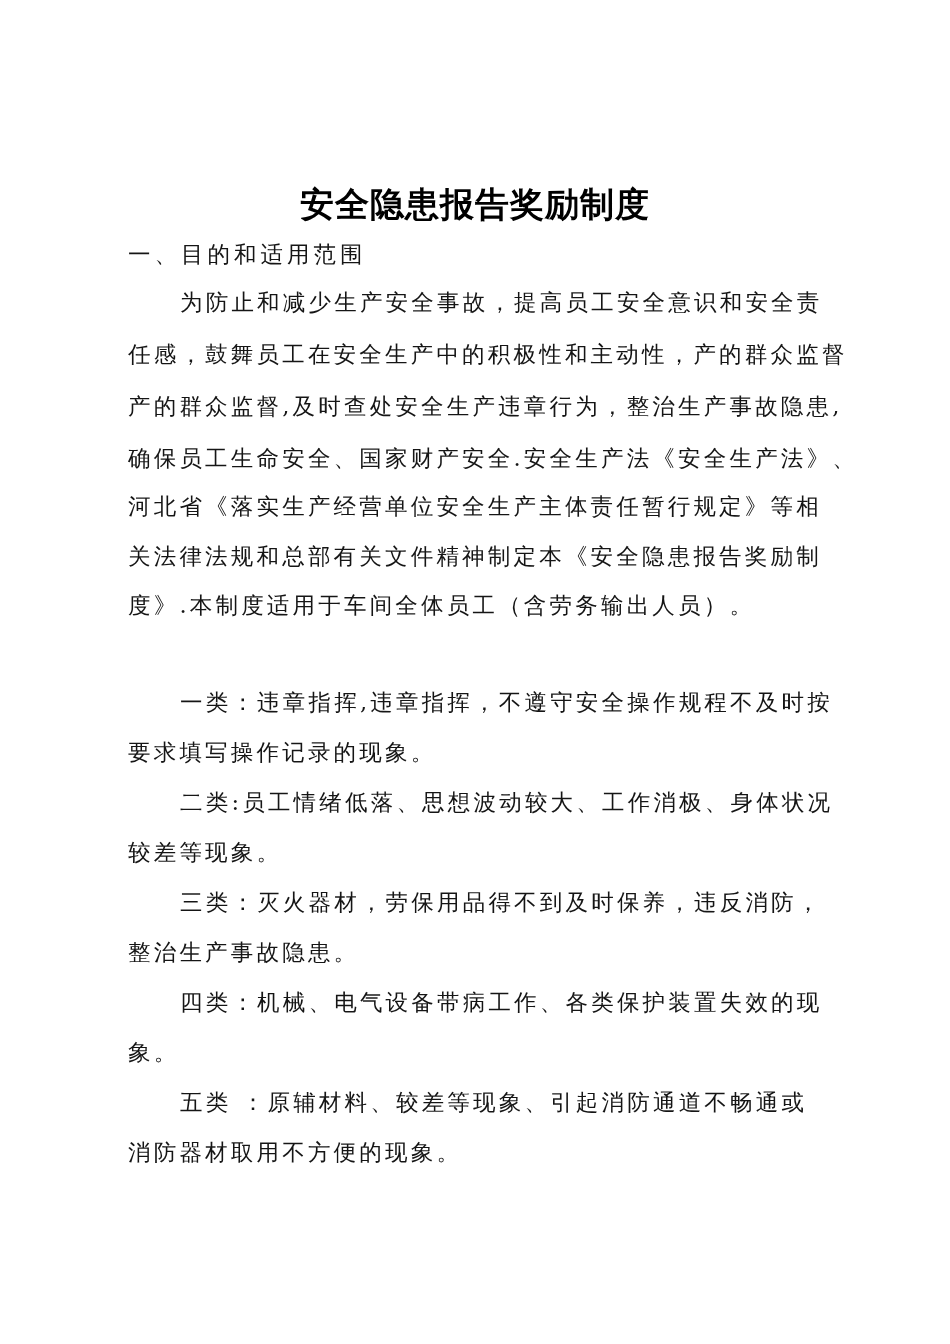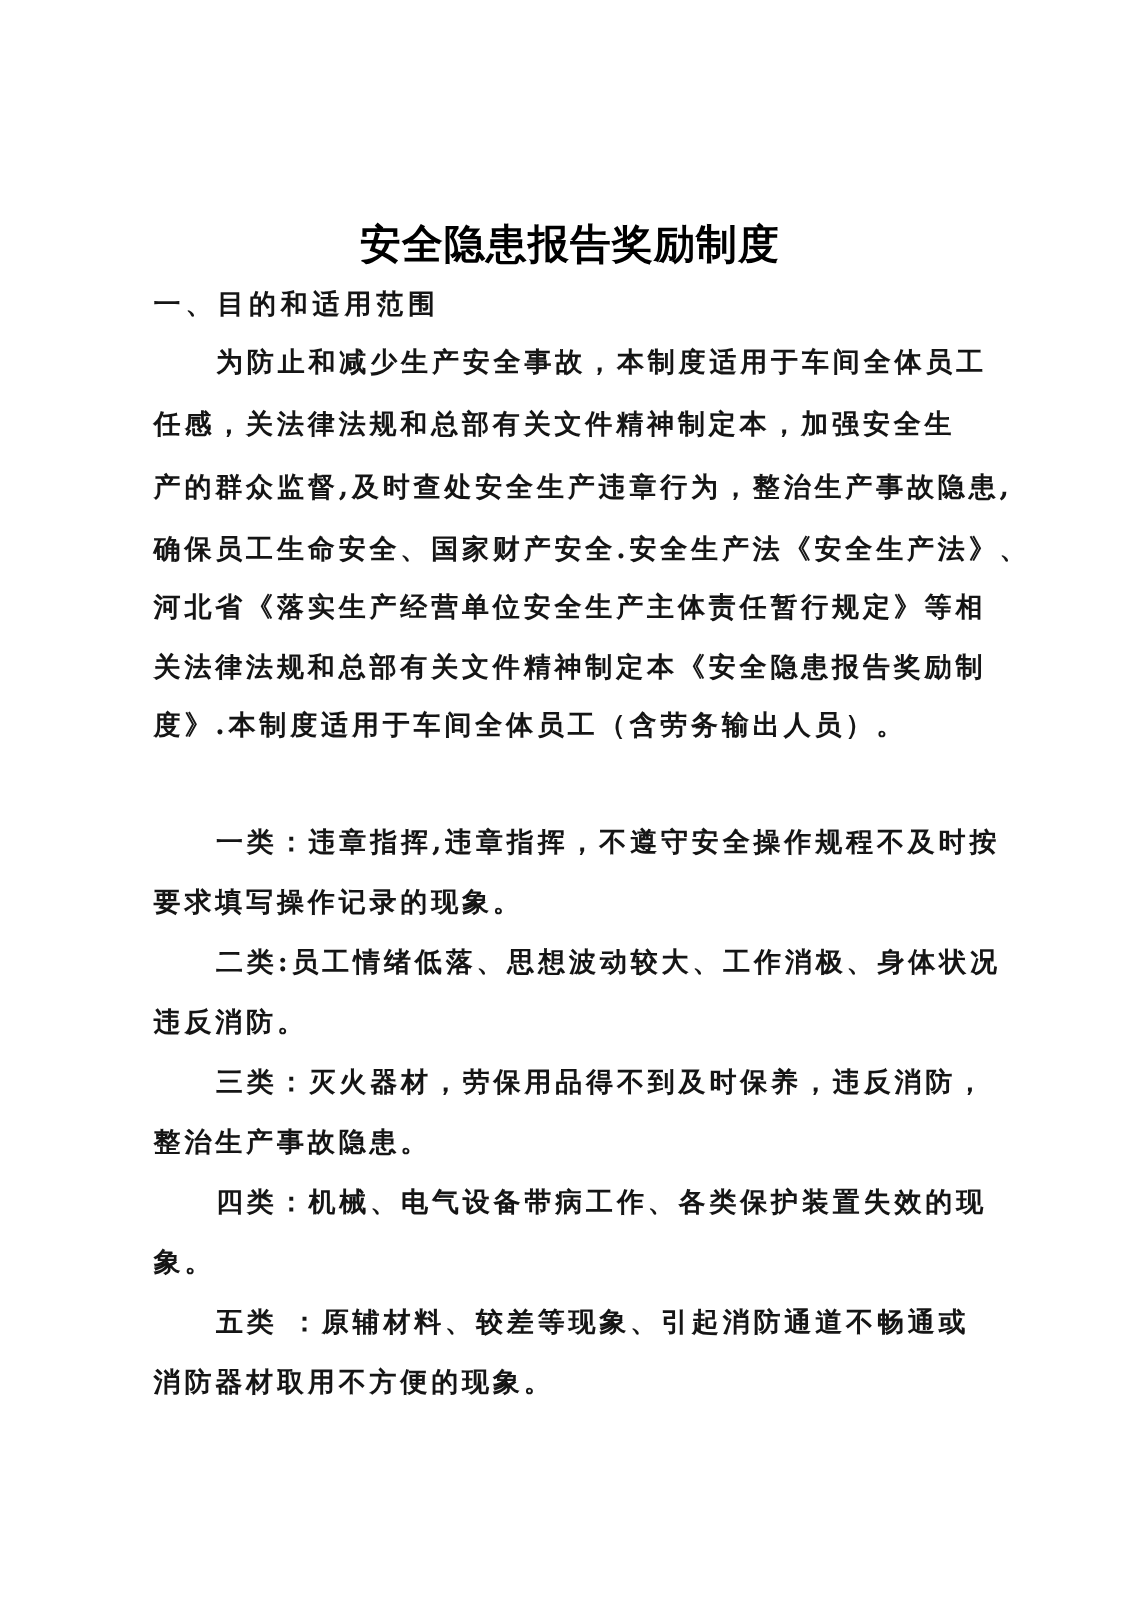--- a/index.html
+++ b/index.html
@@ -35,53 +35,52 @@
     }
     .line {
       position: absolute;
       left: 128px;
       width: 705px;
       font-size: 22.5px;
       line-height: 32px;
       white-space: nowrap;
       letter-spacing: 3.2px;
       color: #151515;
-      font-weight: bold;
     }
     .indent { left: 180px; width: 653px; }
     .heading { letter-spacing: 4px; }
   </style>
 </head>
 <body>
 
 <div class="page">
 
   <div class="title">安全隐患报告奖励制度</div>
 
   <div class="line heading" style="top:238px">一、目的和适用范围</div>
 
   <div>
-    <div class="line indent" style="top:286px">为防止和减少生产安全事故，本制度适用于车间全体员工</div>
-    <div class="line" style="top:338px">任感，关法律法规和总部有关文件精神制定本，加强安全生</div>
+    <div class="line indent" style="top:286px">为防止和减少生产安全事故，提高员工安全意识和安全责</div>
+    <div class="line" style="top:338px">任感，鼓舞员工在安全生产中的积极性和主动性，产的群众监督</div>
     <div class="line" style="top:390px">产的群众监督,及时查处安全生产违章行为，整治生产事故隐患,</div>
     <div class="line" style="top:442px">确保员工生命安全、国家财产安全.安全生产法《安全生产法》、</div>
     <div class="line" style="top:490px">河北省《落实生产经营单位安全生产主体责任暂行规定》等相</div>
     <div class="line" style="top:540px">关法律法规和总部有关文件精神制定本《安全隐患报告奖励制</div>
     <div class="line" style="top:589px">度》.本制度适用于车间全体员工（含劳务输出人员）。</div>
   </div>
 
 
   <div>
     <div class="line indent" style="top:686px">一类：违章指挥,违章指挥，不遵守安全操作规程不及时按</div>
     <div class="line" style="top:736px">要求填写操作记录的现象。</div>
   </div>
 
   <div>
     <div class="line indent" style="top:786px">二类:员工情绪低落、思想波动较大、工作消极、身体状况</div>
-    <div class="line" style="top:836px">违反消防。</div>
+    <div class="line" style="top:836px">较差等现象。</div>
   </div>
 
   <div>
     <div class="line indent" style="top:886px">三类：灭火器材，劳保用品得不到及时保养，违反消防，</div>
     <div class="line" style="top:936px">整治生产事故隐患。</div>
   </div>
 
   <div>
     <div class="line indent" style="top:986px">四类：机械、电气设备带病工作、各类保护装置失效的现</div>
     <div class="line" style="top:1036px">象。</div>

